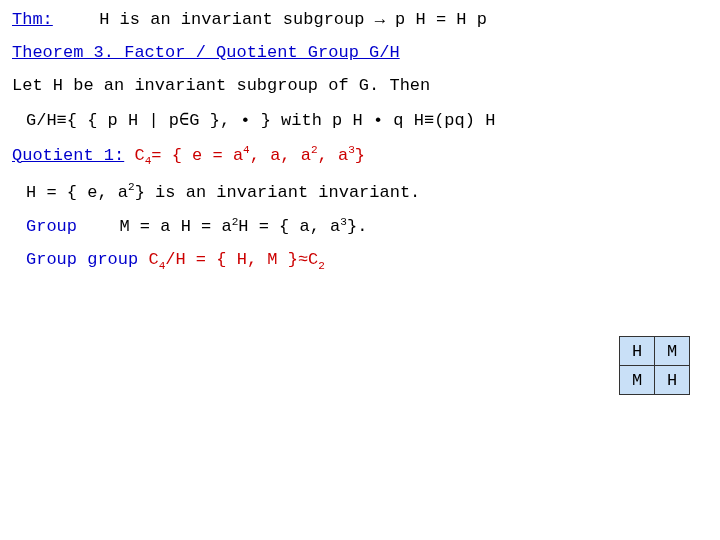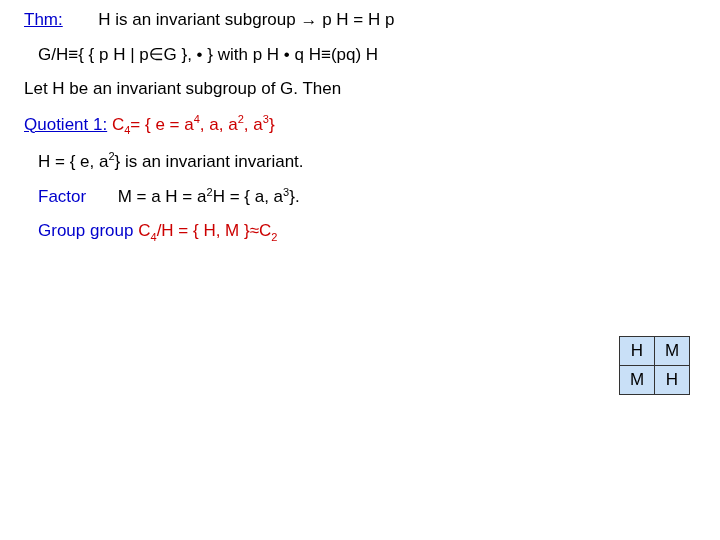--- a/index.html
+++ b/index.html
@@ -10,22 +10,23 @@
     background: #fff;
     font-family: Arial, Helvetica, sans-serif;
     font-size: 17px;
     color: #000;
     overflow: hidden;
   }
   .slide {
     position: relative;
     width: 720px;
     height: 540px;
-    padding: 10px 24px;
+    padding: 10px 12px;
     box-sizing: border-box;
+    font-family: Liberation Mono, monospace;
   }
   .line {
     margin: 0 0 14px 0;
     white-space: nowrap;
   }
   .gap-lg { margin-bottom: 22px; }
   .blue { color: #0000cc; }
   .red  { color: #cc0000; }
   .u    { text-decoration: underline; }
   .indent1 { padding-left: 14px; }
@@ -56,41 +57,44 @@
 
   <p class="line">
     <span class="blue u seg">Thm:</span>
     <span class="seg" style="width:26px"></span>
     <span class="seg">H is an invariant subgroup </span>
     <span class="seg">→</span>
     <span class="seg"> p H = H p</span>
   </p>
 
 
-
-  <p class="line indent1">
-    <span class="seg">G/H </span><span class="seg">≡</span><span class="seg"> { { p H | p </span><span class="seg">∈</span><span class="seg"> G }, • }   with    p H • q H </span><span class="seg">≡</span><span class="seg"> (pq) H</span>
+  <p class="line">
+    <span class="blue u seg">Theorem 3.  Factor / Quotient Group G/H</span>
   </p>
 
   <p class="line">
     <span class="seg">Let H be an invariant subgroup of G.  Then</span>
+  </p>
+
+  <p class="line indent1">
+    <span class="seg">G/H </span><span class="seg">≡</span><span class="seg"> { { p H | p </span><span class="seg">∈</span><span class="seg"> G }, • }   with    p H • q H </span><span class="seg">≡</span><span class="seg"> (pq) H</span>
   </p>
 
 
   <p class="line">
     <span class="blue u seg">Quotient 1:</span>
     <span class="red seg">  C</span><span class="red sub seg">4</span><span class="red seg"> = { e = a</span><span class="red sup seg">4</span><span class="red seg">, a, a</span><span class="red sup seg">2</span><span class="red seg">, a</span><span class="red sup seg">3</span><span class="red seg"> }</span>
   </p>
 
   <p class="line indent1">
     <span class="seg">H = { e, a</span><span class="sup seg">2</span><span class="seg"> }  is an invariant invariant.</span>
   </p>
 
   <p class="line indent1">
-    <span class="blue seg">Factor</span>
+    <span class="blue seg">Group</span>
     <span class="seg" style="width:22px"></span>
     <span class="seg">M = a H = a</span><span class="sup seg">2</span><span class="seg"> H = { a, a</span><span class="sup seg">3</span><span class="seg"> }.</span>
   </p>
 
   <p class="line indent1">
     <span class="blue seg">Group group   </span>
     <span class="red seg">C</span><span class="red sub seg">4</span><span class="red seg">/H = { H, M } </span><span class="red seg">≈</span><span class="red seg"> C</span><span class="red sub seg">2</span>
   </p>
 
   <table class="cayley">

